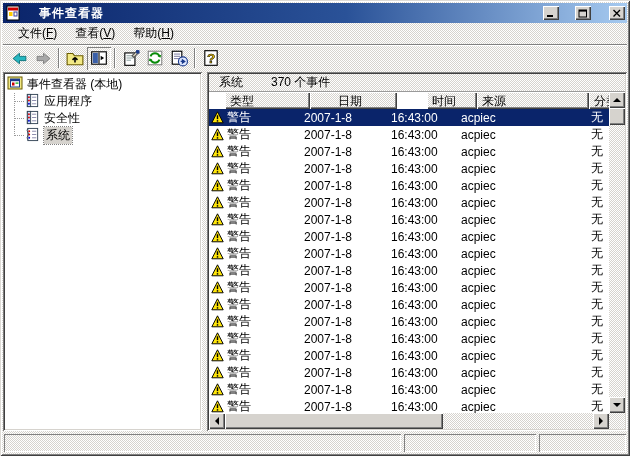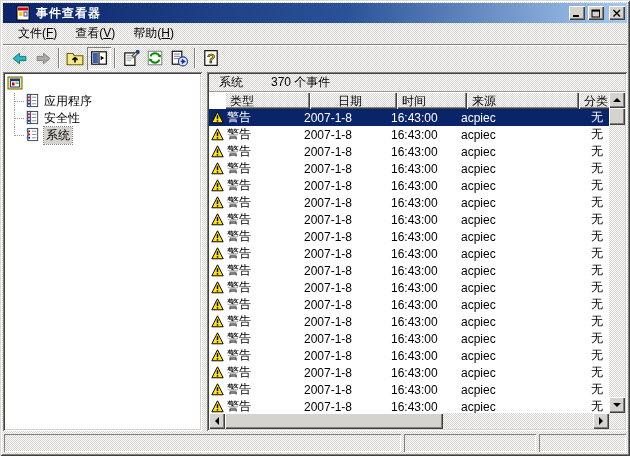--- a/index.html
+++ b/index.html
@@ -11,22 +11,22 @@
     background-size:2px 2px; }
 
   .window { width:630px; height:456px; padding:3px; display:flex; flex-direction:column;
     background-color:#e3e1dc;
     background-image:repeating-conic-gradient(#ffffff 0% 25%, #d6d3ce 0% 50%);
     background-size:2px 2px;
     box-shadow: inset 1px 1px 0 #dfdcd7, inset -1px -1px 0 #404040,
                 inset 2px 2px 0 #ffffff, inset -2px -2px 0 #808080; }
 
   
-  .titlebar { height:20px; flex:none; display:flex; align-items:center; gap:3px;
-    padding:0 2px 0 12px; background:linear-gradient(90deg,#0a246a 0%,#2a5298 55%,#a6caf0 100%); }
+  .titlebar { height:20px; flex:none; display:flex; align-items:center; gap:16px;
+    padding:0 2px 0 2px; background:linear-gradient(90deg,#0a246a 0%,#2a5298 55%,#a6caf0 100%); }
   .titlebar .title { flex:1; color:#fff; font-weight:bold; font-size:12px; letter-spacing:1px;
     white-space:nowrap; overflow:hidden; padding-left:2px; }
   .win-btn { width:16px; height:14px; flex:none; background:#d6d3ce;
     display:flex; align-items:center; justify-content:center;
     box-shadow: inset 1px 1px 0 #fff, inset -1px -1px 0 #404040, inset -2px -2px 0 #808080; }
   .win-btn.close { margin-left:2px; }
   .app-icon { width:16px; height:16px; flex:none; }
 
   
   .menubar { height:21px; flex:none; display:flex; align-items:flex-end; padding-left:6px; }
@@ -213,20 +213,21 @@
       <div class="tree-row" style="margin-left:0">
         <span class="ticon">
           <svg width="16" height="16" viewBox="0 0 16 16">
               <rect x="1" y="2" width="14" height="12" fill="#f3ea86" stroke="#6b5c00"></rect>
               <rect x="3.5" y="4" width="9" height="8" fill="#fff" stroke="#1b3a8c"></rect>
               <rect x="3.5" y="4" width="9" height="2.2" fill="#1b3a8c"></rect>
               <rect x="5" y="7.5" width="2.5" height="3" fill="#c00"></rect>
               <rect x="8.5" y="7.5" width="3" height="1.2" fill="#0a0"></rect>
             </svg>
         </span>
+        <span class="tree-label">事件查看器 (本地)</span>
       </div>
       <div class="tree-children">
         <div class="tree-row">
           <span class="guide"></span>
           <span class="ticon">
             <svg width="15" height="15" viewBox="0 0 16 16">
                 <rect x="2.5" y="1.5" width="11" height="13" fill="#fff" stroke="#345"></rect>
                 <rect x="2.5" y="1.5" width="3.5" height="13" fill="#cfe0ff" stroke="#345"></rect>
                 <circle cx="4.2" cy="4.5" r="1" fill="#d00"></circle>
                 <circle cx="4.2" cy="8" r="1" fill="#d00"></circle>
@@ -278,21 +279,21 @@
     <div class="result-pane sunken2">
       <div class="banner checker">
         <span>系统</span>
         <span class="count">370 个事件</span>
       </div>
 
       <div class="listview">
         <div class="lv-header">
           <span class="lv-col" style="width: 85px;">类型</span>
           <span class="lv-col" style="width: 87px; padding-left: 28px;">日期</span>
-          <span class="lv-col" style="width: 70px;">时间</span>
+          <span class="lv-col" style="width: 50px; margin-left: 30px;">时间</span>
           <span class="lv-col" style="width: 112px;">来源</span>
           <span class="lv-col" style="width: 60px;">分类</span>
         </div>
 
         <div class="lv-rows">
             <div class="lv-row selected">
     <span class="cell c-type" style="width: 85px;">
       <svg width="13" height="13" viewBox="0 0 16 16">
                   <polygon points="8,1 15,14.5 1,14.5" fill="#ffe60a" stroke="#000" stroke-width="1.2"></polygon>
                   <rect x="7.1" y="5.2" width="1.8" height="4.8" fill="#000"></rect>

